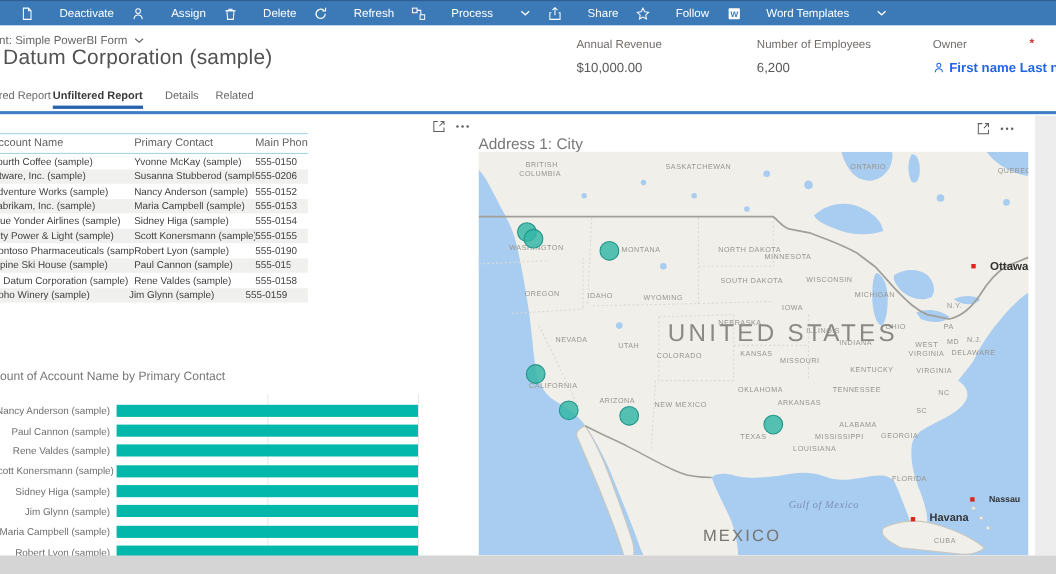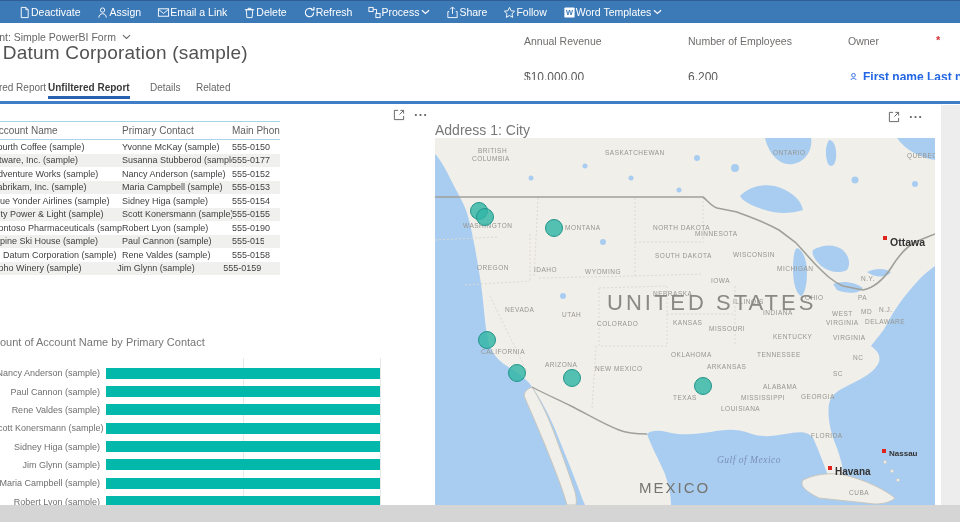--- a/index.html
+++ b/index.html
@@ -2,37 +2,37 @@
 <html><head>
 <meta charset="utf-8">
 <style>
   html,body{margin:0;padding:0}
   body{width:960px;height:522px;overflow:hidden;position:relative;background:#fff;
        font-family:"Liberation Sans",sans-serif;-webkit-font-smoothing:antialiased}
 
   
   .cmdbar{position:absolute;top:0;left:0;right:0;height:22px;background:#3B79B7;
           border-top:1px solid #2d5f96;display:flex;align-items:center;padding-left:10px;z-index:20}
-  .cmd-item{display:flex;align-items:center;gap:0;padding:0 8px;height:100%;
+  .cmd-item{display:flex;align-items:center;gap:23px;padding:0 8px;height:100%;
             color:#fff;font-size:10.5px;cursor:pointer;white-space:nowrap}
   .cmd-ic{display:flex;align-items:center}
   .cmd-ic svg{display:block;width:13px;height:13px}
   .cmd-sep{width:1px;height:13px;background:rgba(255,255,255,.45);margin:0 2px 0 8px}
   .cmd-ch svg{display:block;width:9px;height:6px;margin-left:2px}
 
   
   .rec-header{position:absolute;top:23px;left:0;right:0;height:57px;background:#fff}
   .breadcrumb{position:absolute;left:-30px;top:8px;font-size:10.5px;color:#666;
               display:flex;align-items:center;gap:6px;cursor:pointer;white-space:nowrap}
   .breadcrumb svg{width:9px;height:6px;color:#666}
   .page-title{position:absolute;left:-21px;top:19px;margin:0;font-size:19px;font-weight:400;
               color:#525252;white-space:nowrap;letter-spacing:.2px}
   .hfield{position:absolute;top:12px;white-space:nowrap}
   .hlabel{font-size:10.5px;color:#706d6b;position:relative}
-  .hvalue{font-size:12px;color:#5a5a5a;margin-top:23px}
+  .hvalue{font-size:12px;color:#5a5a5a;margin-top:7px}
   .hfield.owner .hvalue{color:#2266E3;font-weight:bold;display:flex;align-items:center;gap:4px}
   .hfield.owner .hvalue svg{width:11px;height:11px;color:#2266E3}
   .req{position:absolute;left:88px;top:-1px;color:#D13438;font-size:11px;font-weight:bold}
 
   
   .tabs{position:absolute;top:80px;left:0;right:0;height:21px;background:#fff}
   .tab{position:absolute;top:2px;font-size:10px;color:#666;white-space:nowrap;
        padding-bottom:3px;cursor:pointer}
   .tab.active{color:#3a3a3a;font-weight:bold;border-bottom:3px solid #2862ae}
   .blue-divider{position:absolute;top:101px;left:0;right:0;height:3px;background:#3f7ec6}
@@ -70,21 +70,21 @@
   .map-title{position:absolute;top:14px;left:0;font-size:14px;color:#777;white-space:nowrap}
   .map-box{position:absolute;top:30px;left:0;width:500px;height:367px;overflow:hidden;
            background:#f1efe9;cursor:grab}
   .map-box svg.base{position:absolute;left:0;top:0}
   .map-label{position:absolute;white-space:nowrap;color:#96958f;font-size:6.5px;
              letter-spacing:.5px;z-index:3}
   .map-label.big{font-size:22px;letter-spacing:3px;color:#8a8984}
   .map-label.country{font-size:15px;letter-spacing:2px;color:#75746e}
   .map-label.water{font-style:italic;color:#7b90b8;font-size:9.5px;letter-spacing:.5px;
                    font-family:"Liberation Serif",serif}
-  .map-city{position:absolute;display:flex;align-items:flex-start;gap:3px;z-index:4}
+  .map-city{position:absolute;display:flex;align-items:center;gap:13px;z-index:4}
   .map-city .dot{width:4px;height:4px;background:#e0231d}
   .map-city .nm{color:#333;font-weight:bold;white-space:nowrap}
   .bubble{position:absolute;width:18px;height:18px;border-radius:50%;box-sizing:border-box;
           background:rgba(49,182,166,.82);border:1.5px solid #23958a;z-index:5;cursor:pointer}
 
   
   .vscroll{position:absolute;right:0;top:1px;width:19px;bottom:17px;background:#ededed;cursor:pointer}
   .hstrip{position:absolute;left:0;right:0;bottom:0;height:17px;background:#d5d5d5;z-index:10;cursor:pointer}
 </style>
 </head>
@@ -101,29 +101,20 @@
       <span class="cmd-lb">Deactivate</span>
     </div>
     <div class="cmd-item">
       <span class="cmd-ic">
         <svg viewBox="0 0 14 14">
           <circle cx="6" cy="4.4" r="2.3" fill="none" stroke="currentColor"></circle>
           <path d="M2 12.5c0-2.6 1.8-4.2 4-4.2s4 1.6 4 4.2" fill="none" stroke="currentColor"></path>
         </svg>
       </span>
       <span class="cmd-lb">Assign</span>
-    </div>
-    <div class="cmd-item">
-      <span class="cmd-ic">
-        <svg viewBox="0 0 14 14">
-          <rect x="1.5" y="3" width="11" height="8" fill="none" stroke="currentColor"></rect>
-          <path d="M1.5 3.5L7 8l5.5-4.5" fill="none" stroke="currentColor"></path>
-        </svg>
-      </span>
-      <span class="cmd-lb">Email a Link</span>
     </div>
     <div class="cmd-item">
       <span class="cmd-ic">
         <svg viewBox="0 0 14 14">
           <path d="M3.5 4h7l-.7 8.5H4.2z" fill="none" stroke="currentColor"></path>
           <path d="M2 4h10M5.5 4V2.5h3V4" fill="none" stroke="currentColor"></path>
         </svg>
       </span>
       <span class="cmd-lb">Delete</span>
     </div>
@@ -250,21 +241,21 @@
       </div>
     <div id="tvRows">
         <div class="tv-row">
           <div class="tv-c" style="width:130px">Fourth Coffee (sample)</div>
           <div class="tv-c" style="width:110px">Yvonne McKay (sample)</div>
           <div class="tv-c" style="width:48px">555-0150</div>
         </div>
         <div class="tv-row alt">
           <div class="tv-c" style="width:130px">Litware, Inc. (sample)</div>
           <div class="tv-c" style="width:110px">Susanna Stubberod (sample)</div>
-          <div class="tv-c" style="width:48px">555-0177</div>
+          <div class="tv-c" style="width:48px">555-0206</div>
         </div>
         <div class="tv-row">
           <div class="tv-c" style="width:130px">Adventure Works (sample)</div>
           <div class="tv-c" style="width:110px">Nancy Anderson (sample)</div>
           <div class="tv-c" style="width:48px">555-0152</div>
         </div>
         <div class="tv-row alt">
           <div class="tv-c" style="width:130px">Fabrikam, Inc. (sample)</div>
           <div class="tv-c" style="width:110px">Maria Campbell (sample)</div>
           <div class="tv-c" style="width:48px">555-0153</div>

